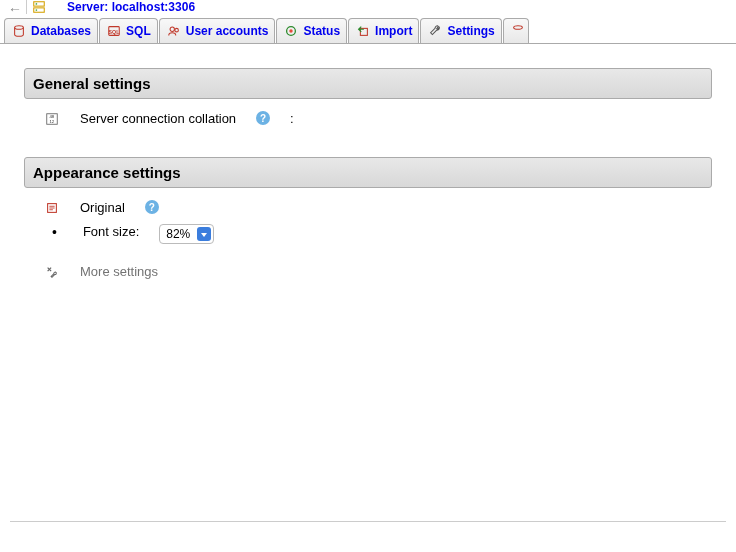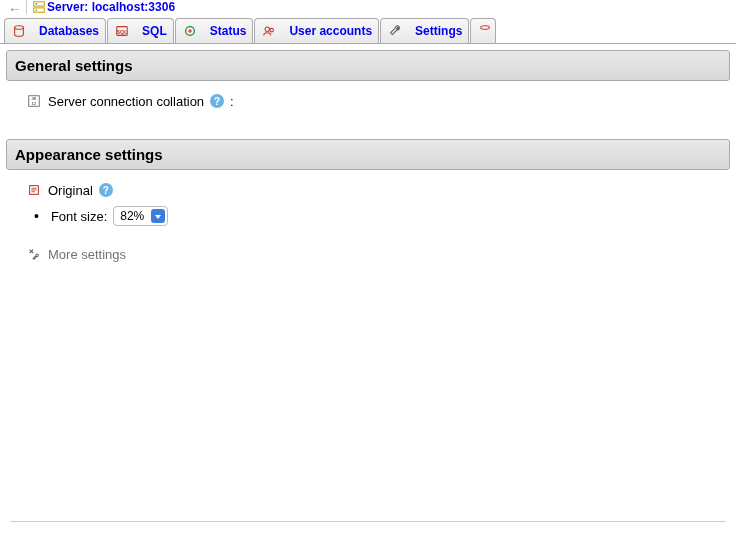--- a/index.html
+++ b/index.html
@@ -25,21 +25,21 @@
     color: #888;
     padding: 0 4px;
     border-right: 1px solid #ccc;
     height: 100%;
     display: flex;
     align-items: center;
   }
   .server-label {
     display: flex;
     align-items: center;
-    gap: 0;
+    gap: 20px;
     color: #0000ee;
     font-weight: bold;
     font-size: 12px;
   }
   .icon {
     width: 16px;
     height: 16px;
     display: inline-flex;
     align-items: center;
     justify-content: center;
@@ -47,50 +47,49 @@
   .tabbar {
     display: flex;
     gap: 1px;
     border-bottom: 1px solid #aaa;
     padding: 0 4px;
     background: #fff;
   }
   .tab {
     display: flex;
     align-items: center;
-    gap: 12px;
+    gap: 4px;
     padding: 4px 6px 4px 6px;
     background: linear-gradient(#f8f8f8, #e8e8e8);
     border: 1px solid #aaa;
     border-bottom: none;
     border-radius: 4px 4px 0 0;
     color: #0000ee;
     font-weight: bold;
     font-size: 12px;
     cursor: pointer;
     white-space: nowrap;
   }
   .tab.cut { padding-right: 2px; }
   .content {
-    padding: 6px;
+    padding: 24px;
   }
   .section-header {
     background: linear-gradient(#e8e8e8, #d8d8d8);
     border: 1px solid #aaa;
     border-radius: 3px;
     padding: 6px 8px;
     font-weight: bold;
     font-size: 15px;
     color: #000;
     margin-bottom: 8px;
   }
   .row {
     display: flex;
-    align-items: center;
-    gap: 6px;
+    gap: 20px;
     padding: 4px 8px 4px 20px;
     font-size: 13px;
   }
   .help-icon {
     width: 14px;
     height: 14px;
     border-radius: 50%;
     background: #6cb2e4;
     color: #fff;
     font-size: 10px;
@@ -191,35 +190,44 @@
         <svg width="14" height="14" viewBox="0 0 16 16">
           <rect x="2" y="3" width="12" height="10" rx="1" fill="none" stroke="#c0392b" stroke-width="1.2"></rect>
           <text x="8" y="11" font-size="6" text-anchor="middle" fill="#c0392b">SQL</text>
         </svg>
       </span>
     <span>SQL</span>
   </div>
   <div class="tab">
     <span class="icon">
         <svg width="14" height="14" viewBox="0 0 16 16">
-          <circle cx="8" cy="8" r="5" fill="none" stroke="#2c8a2c" stroke-width="1.5"></circle>
-          <circle cx="8" cy="8" r="2" fill="#e74c3c"></circle>
-        </svg>
-      </span>
-    <span>Status</span>
-  </div>
-  <div class="tab">
-    <span class="icon">
-        <svg width="14" height="14" viewBox="0 0 16 16">
           <circle cx="6" cy="6" r="2.5" fill="none" stroke="#c0392b" stroke-width="1.2"></circle>
           <circle cx="11" cy="7" r="2" fill="none" stroke="#c0392b" stroke-width="1.2"></circle>
           <path d="M2 13c0-2 2-3 4-3s4 1 4 3" fill="none" stroke="#c0392b" stroke-width="1.2"></path>
         </svg>
       </span>
     <span>User accounts</span>
+  </div>
+  <div class="tab">
+    <span class="icon">
+        <svg width="14" height="14" viewBox="0 0 16 16">
+          <circle cx="8" cy="8" r="5" fill="none" stroke="#2c8a2c" stroke-width="1.5"></circle>
+          <circle cx="8" cy="8" r="2" fill="#e74c3c"></circle>
+        </svg>
+      </span>
+    <span>Status</span>
+  </div>
+  <div class="tab">
+    <span class="icon">
+        <svg width="14" height="14" viewBox="0 0 16 16">
+          <rect x="5" y="5" width="8" height="8" fill="none" stroke="#c0392b" stroke-width="1.2"></rect>
+          <path d="M6 3L3 6l3 3M3 6h6" fill="none" stroke="#2c8a2c" stroke-width="1.4"></path>
+        </svg>
+      </span>
+    <span>Import</span>
   </div>
   <div class="tab">
     <span class="icon">
         <svg width="14" height="14" viewBox="0 0 16 16">
           <path d="M11 2a3 3 0 00-3 3l-5 5 2 2 5-5a3 3 0 003-3l-2 2-1-1 2-2z" fill="none" stroke="#555" stroke-width="1.2"></path>
         </svg>
       </span>
     <span>Settings</span>
   </div>
   <div class="tab cut">

